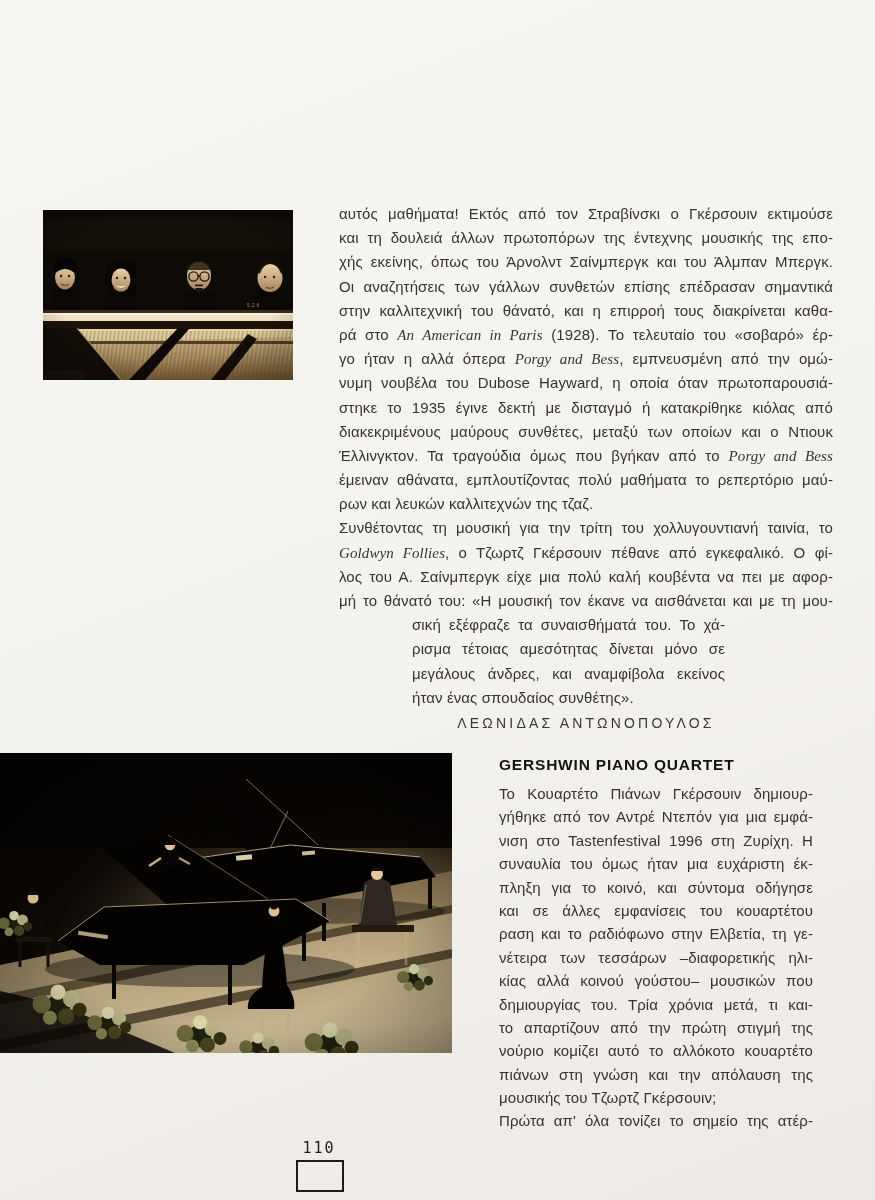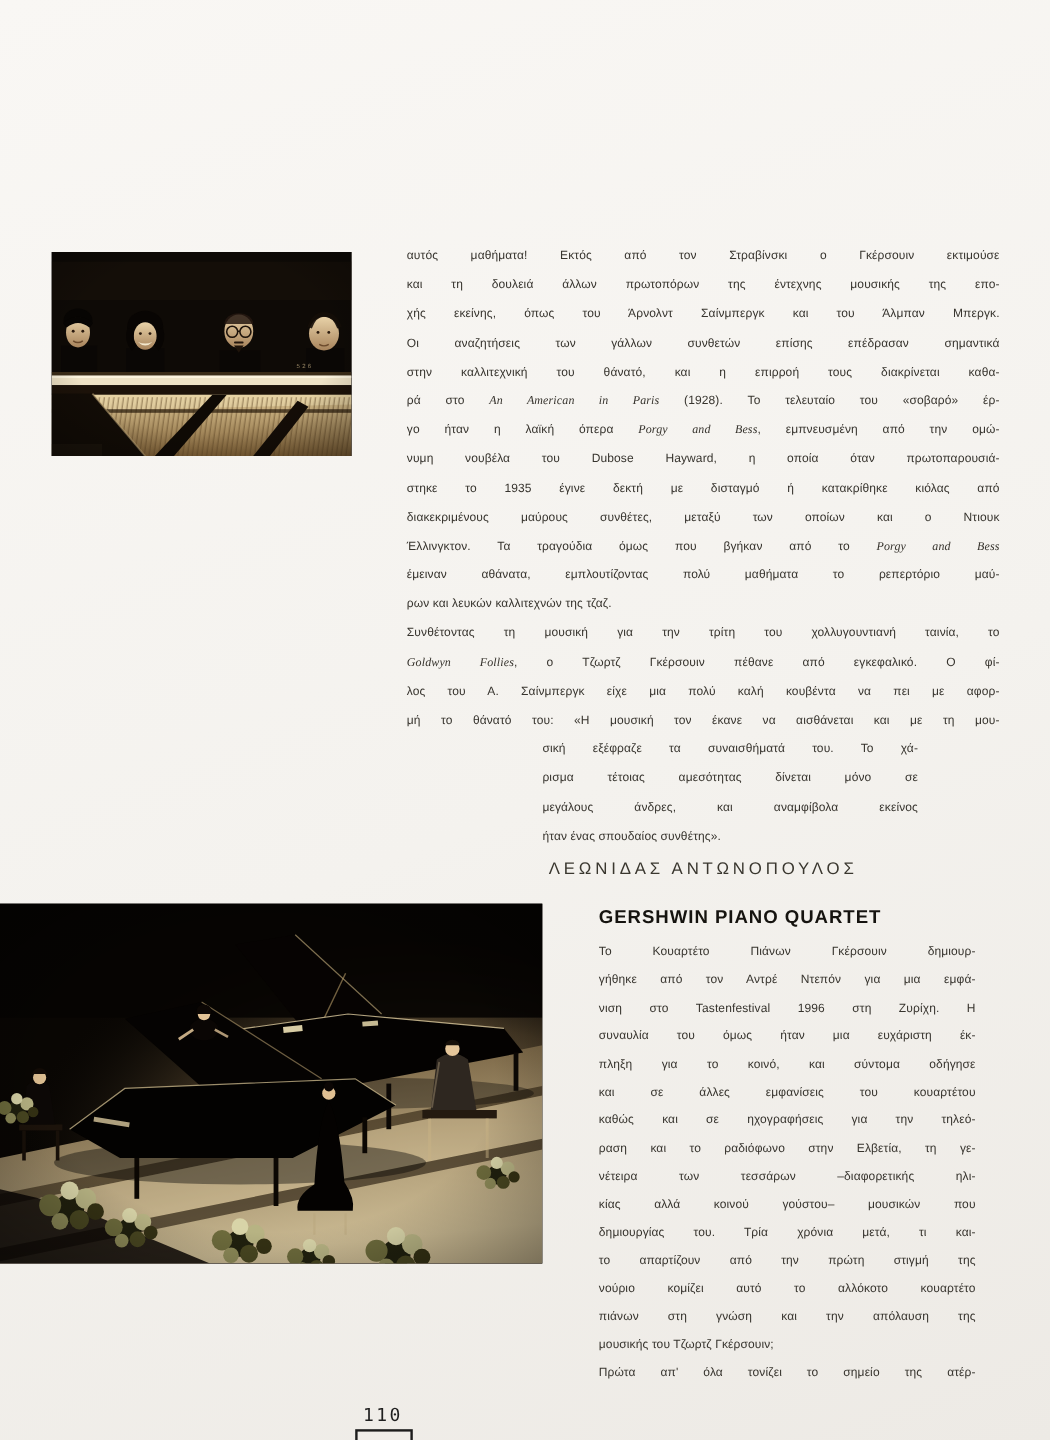--- a/index.html
+++ b/index.html
@@ -10,31 +10,31 @@
     color:#37342e;
   }
   
   .photo{position:absolute;margin:0;padding:0;overflow:hidden;background:#0e0a06;}
   .photo svg{display:block;width:100%;height:100%;}
   .photo-portrait{left:43px;top:210px;width:250px;height:170px;}
   .photo-concert{left:0;top:753px;width:452px;height:300px;}
   
   .col-main{position:absolute;left:339px;top:202px;width:494px;--lh:24.2px;}
   .col-right{position:absolute;left:499px;top:755px;width:314px;--lh:23.4px;}
-  .tl{height:var(--lh);line-height:var(--lh);font-size:10px;letter-spacing:.1px;
+  .tl{height:var(--lh);line-height:var(--lh);font-size:15px;letter-spacing:.1px;
       text-align:justify;text-align-last:justify;white-space:normal;overflow:visible;}
   .tl.last{text-align-last:left;}
   .it{font-style:italic;font-family:Liberation Serif, serif;}
-  .indent{margin-left:113px;width:313px;}
+  .indent{margin-left:73px;width:313px;}
   .author{height:var(--lh);line-height:var(--lh);text-align:center;font-size:14px;
           letter-spacing:3.2px;color:#3a372f;margin-top:1px;}
   .heading{margin:0 0 8px 0;font-size:15.5px;font-weight:700;letter-spacing:.8px;
            color:#15130f;line-height:19px;}
   
-  .pagenum-wrap{position:absolute;left:296px;top:1170px;width:46px;text-align:center;}
+  .pagenum-wrap{position:absolute;left:296px;top:1139px;width:46px;text-align:center;}
   .pagenum{font-family:"DejaVu Sans Mono","Liberation Mono",monospace;font-size:15px;
            letter-spacing:2px;color:#1f1f1f;}
   .pagenum-box{position:absolute;left:0;top:21px;width:44px;height:28px;
                border:2px solid #1c1c1c;}
 </style>
 </head>
 <body>
 
 <div class="page">
 
@@ -233,21 +233,21 @@
   </figure>
 
   <div class="col-main">
     <div class="lines">
         <div class="tl"><span>αυτός μαθήματα! Εκτός από τον Στραβίνσκι ο Γκέρσουιν εκτιμούσε</span></div>
         <div class="tl"><span>και τη δουλειά άλλων πρωτοπόρων της έντεχνης μουσικής της επο-</span></div>
         <div class="tl"><span>χής εκείνης, όπως του Άρνολντ Σαίνμπεργκ και του Άλμπαν Μπεργκ.</span></div>
         <div class="tl"><span>Οι αναζητήσεις των γάλλων συνθετών επίσης επέδρασαν σημαντικά</span></div>
         <div class="tl"><span>στην καλλιτεχνική του θάνατό, και η επιρροή τους διακρίνεται καθα-</span></div>
         <div class="tl"><span>ρά στο </span><span class="it">An American in Paris</span><span> (1928). Το τελευταίο του «σοβαρό» έρ-</span></div>
-        <div class="tl"><span>γο ήταν η λαϊκή όπερα </span><span class="it">Porgy and Bess</span><span>, εμπνευσμένη από την ομώ-</span></div>
+        <div class="tl"><span>γο ήταν η αλλά όπερα </span><span class="it">Porgy and Bess</span><span>, εμπνευσμένη από την ομώ-</span></div>
         <div class="tl"><span>νυμη νουβέλα του Dubose Hayward, η οποία όταν πρωτοπαρουσιά-</span></div>
         <div class="tl"><span>στηκε το 1935 έγινε δεκτή με δισταγμό ή κατακρίθηκε κιόλας από</span></div>
         <div class="tl"><span>διακεκριμένους μαύρους συνθέτες, μεταξύ των οποίων και ο Ντιουκ</span></div>
         <div class="tl"><span>Έλλινγκτον. Τα τραγούδια όμως που βγήκαν από το </span><span class="it">Porgy and Bess</span></div>
         <div class="tl"><span>έμειναν αθάνατα, εμπλουτίζοντας πολύ μαθήματα το ρεπερτόριο μαύ-</span></div>
         <div class="tl last"><span>ρων και λευκών καλλιτεχνών της τζαζ.</span></div>
       </div>
     <div class="lines">
         <div class="tl"><span>Συνθέτοντας τη μουσική για την τρίτη του χολλυγουντιανή ταινία, το</span></div>
         <div class="tl"><span class="it">Goldwyn Follies</span><span>, ο Τζωρτζ Γκέρσουιν πέθανε από εγκεφαλικό. Ο φί-</span></div>
@@ -265,21 +265,20 @@
 
   <div class="col-right">
     <h2 class="heading">GERSHWIN PIANO QUARTET</h2>
     <div class="lines">
         <div class="tl"><span>Το Κουαρτέτο Πιάνων Γκέρσουιν δημιουρ-</span></div>
         <div class="tl"><span>γήθηκε από τον Αντρέ Ντεπόν για μια εμφά-</span></div>
         <div class="tl"><span>νιση στο Tastenfestival 1996 στη Ζυρίχη. Η</span></div>
         <div class="tl"><span>συναυλία του όμως ήταν μια ευχάριστη έκ-</span></div>
         <div class="tl"><span>πληξη για το κοινό, και σύντομα οδήγησε</span></div>
         <div class="tl"><span>και σε άλλες εμφανίσεις του κουαρτέτου</span></div>
-        <div class="tl"><span>καθώς και σε ηχογραφήσεις για την τηλεό-</span></div>
         <div class="tl"><span>ραση και το ραδιόφωνο στην Ελβετία, τη γε-</span></div>
         <div class="tl"><span>νέτειρα των τεσσάρων –διαφορετικής ηλι-</span></div>
         <div class="tl"><span>κίας αλλά κοινού γούστου– μουσικών που</span></div>
         <div class="tl"><span>δημιουργίας του. Τρία χρόνια μετά, τι και-</span></div>
         <div class="tl"><span>το απαρτίζουν από την πρώτη στιγμή της</span></div>
         <div class="tl"><span>νούριο κομίζει αυτό το αλλόκοτο κουαρτέτο</span></div>
         <div class="tl"><span>πιάνων στη γνώση και την απόλαυση της</span></div>
         <div class="tl last"><span>μουσικής του Τζωρτζ Γκέρσουιν;</span></div>
         <div class="tl"><span>Πρώτα απ' όλα τονίζει το σημείο της ατέρ-</span></div>
       </div>

